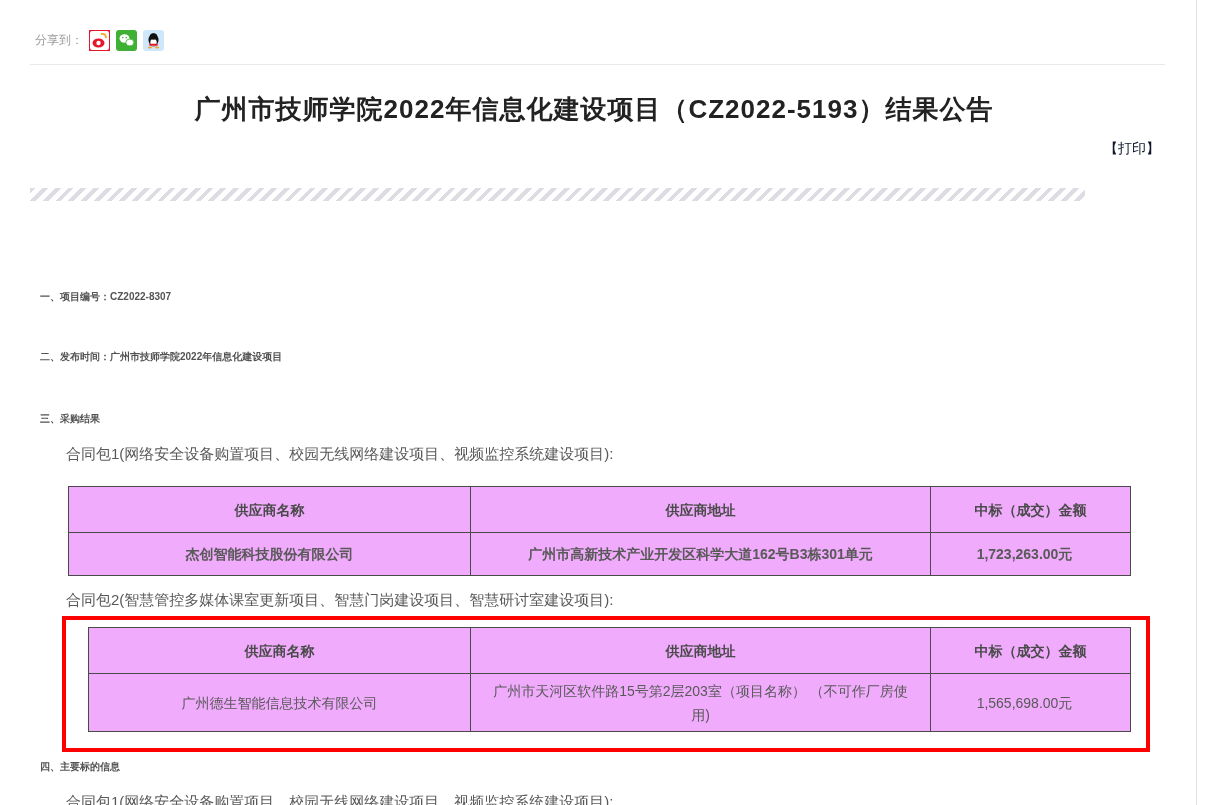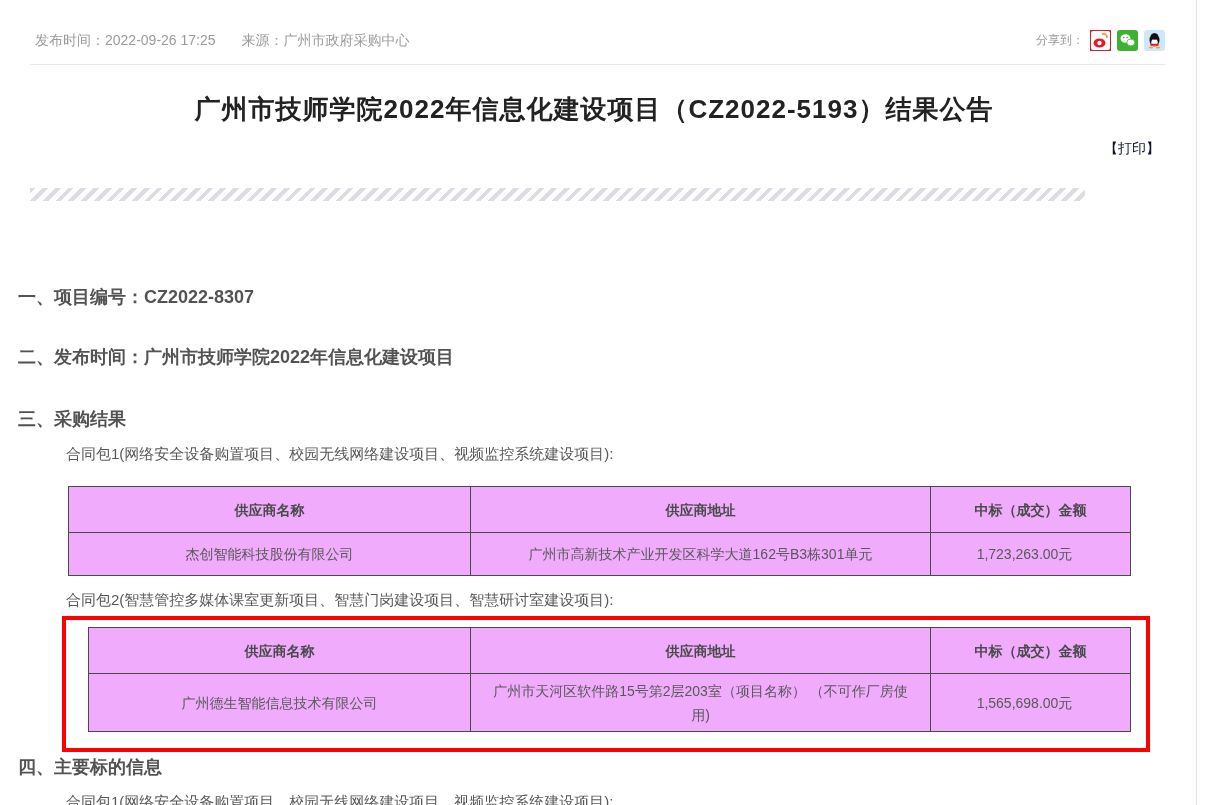--- a/index.html
+++ b/index.html
@@ -29,37 +29,37 @@
     line-height: 36px; cursor: default;
   }
   .print-row { text-align: right; margin: 12px 58px 0 0; }
   .print-link { color: #0f172a; font-size: 14px; cursor: pointer; text-decoration: none; }
   
   .hatch {
     margin: 30px 133px 0 30px; height: 13px;
     background: repeating-linear-gradient(135deg, #dcdce2 0px, #dcdce2 4px, #ffffff 4px, #ffffff 9px);
   }
   
-  .sec-heading { margin-left: 18px; font-size: 18px; font-weight: bold; color: #535353; line-height: 16px; }
+  .sec-heading { margin-left: 40px; font-size: 10px; font-weight: bold; color: #535353; line-height: 16px; }
   .h1 { margin-top: 88px; }
   .h2 { margin-top: 44px; }
   .h3 { margin-top: 46px; }
   .h4 { margin-top: 7px; }
   .pkg-intro { margin: 19px 0 0 66px; font-size: 15px; color: #595959; line-height: 16px; }
   .intro2 { margin-top: 16px; }
   
   table.result { border-collapse: collapse; table-layout: fixed; background: #f0abfc; }
   .t1 { margin: 24px 0 0 68px; width: 1062px; }
   .t2 { margin: 7px 0 0 22px; width: 1042px; }
   table.result th, table.result td {
     border: 1px solid #4a4a4a; font-size: 14px; color: #595959;
     text-align: center; vertical-align: middle; line-height: 24px;
   }
   table.result th { height: 46px; font-weight: bold; color: #4a4a4a; }
-  .t1 td { height: 43px; }
+  .t1 td { height: 43px; font-weight: bold; }
   .t2 td { height: 58px; }
   .t1 .c1 { width: 402px; } .t1 .c2 { width: 460px; } .t1 .c3 { width: 200px; }
   .t2 .c1 { width: 382px; } .t2 .c2 { width: 460px; } .t2 .c3 { width: 200px; }
   td.amount { text-align: right; padding-right: 12px; }
   td.addr { padding: 4px 20px; margin-top: 44px; }
   
   .highlight-box {
     margin: 8px 0 0 62px; width: 1088px; height: 136px;
     border: 4px solid #fe0000;
   }
@@ -67,23 +67,20 @@
     margin: 19px 0 0 66px; font-size: 15px; color: #595959; line-height: 16px;
     white-space: nowrap;
   }
 </style>
 </head>
 <body>
 
 <div class="right-rail"></div>
 
 <div class="topbar">
-  <div class="meta">
-    <span>发布时间：</span><span>2022-09-26 17:25</span><span class="gap"></span><span>来源：</span><span>广州市政府采购中心</span>
-  </div>
   <div class="share">
     <span>分享到：</span>
     <span class="share-icon">
       <svg width="21" height="21" viewBox="0 0 21 21">
         <rect x="0" y="0" width="21" height="21" rx="3" fill="#ffffff" stroke="#e6162d" stroke-width="2"></rect>
         <ellipse cx="9.5" cy="13" rx="6" ry="4.5" fill="#e6162d"></ellipse>
         <circle cx="9.5" cy="13" r="2.2" fill="#ffffff"></circle>
         <path d="M12 4 q5 -1 5 4" stroke="#f5a623" stroke-width="1.8" fill="none"></path>
       </svg>
     </span>

